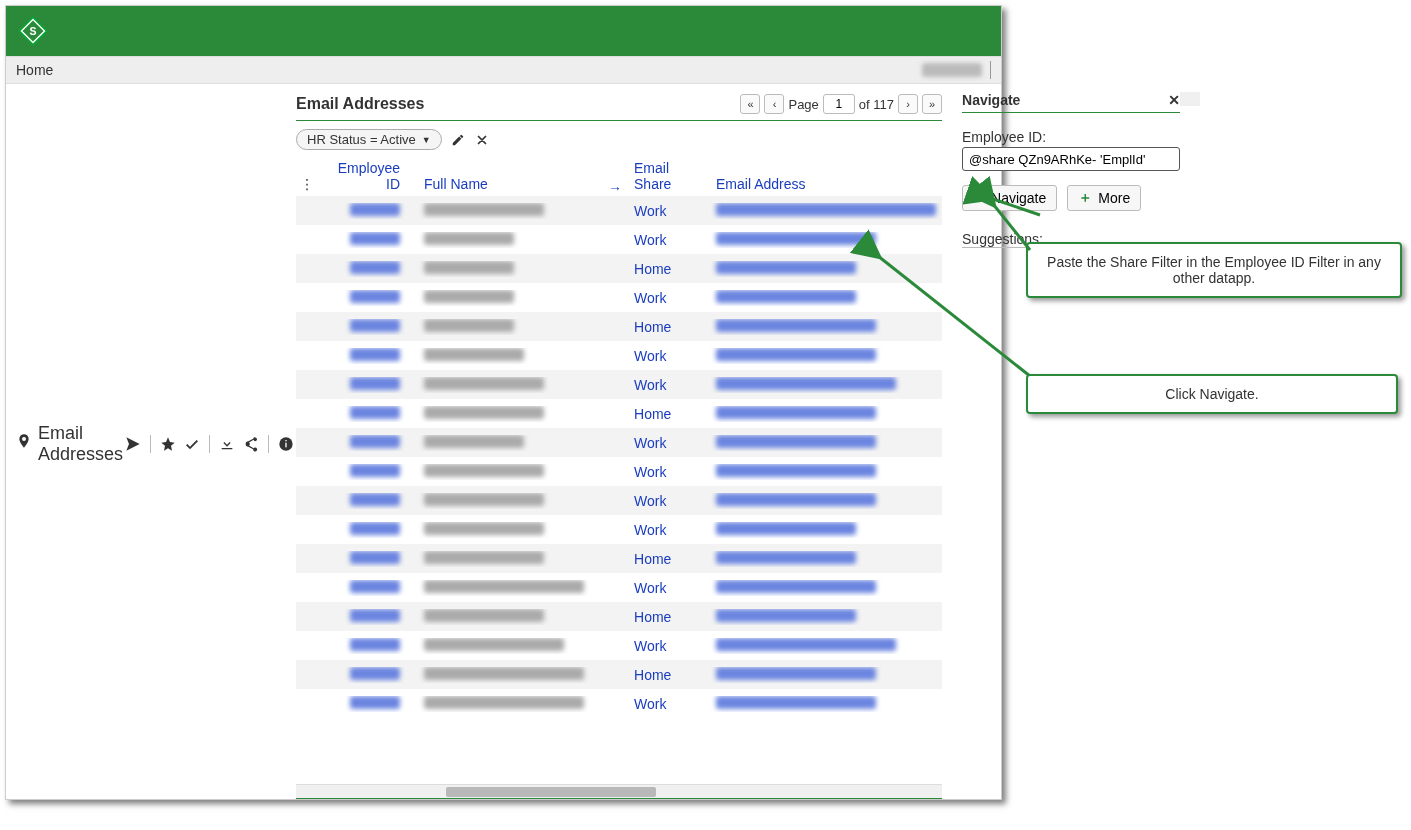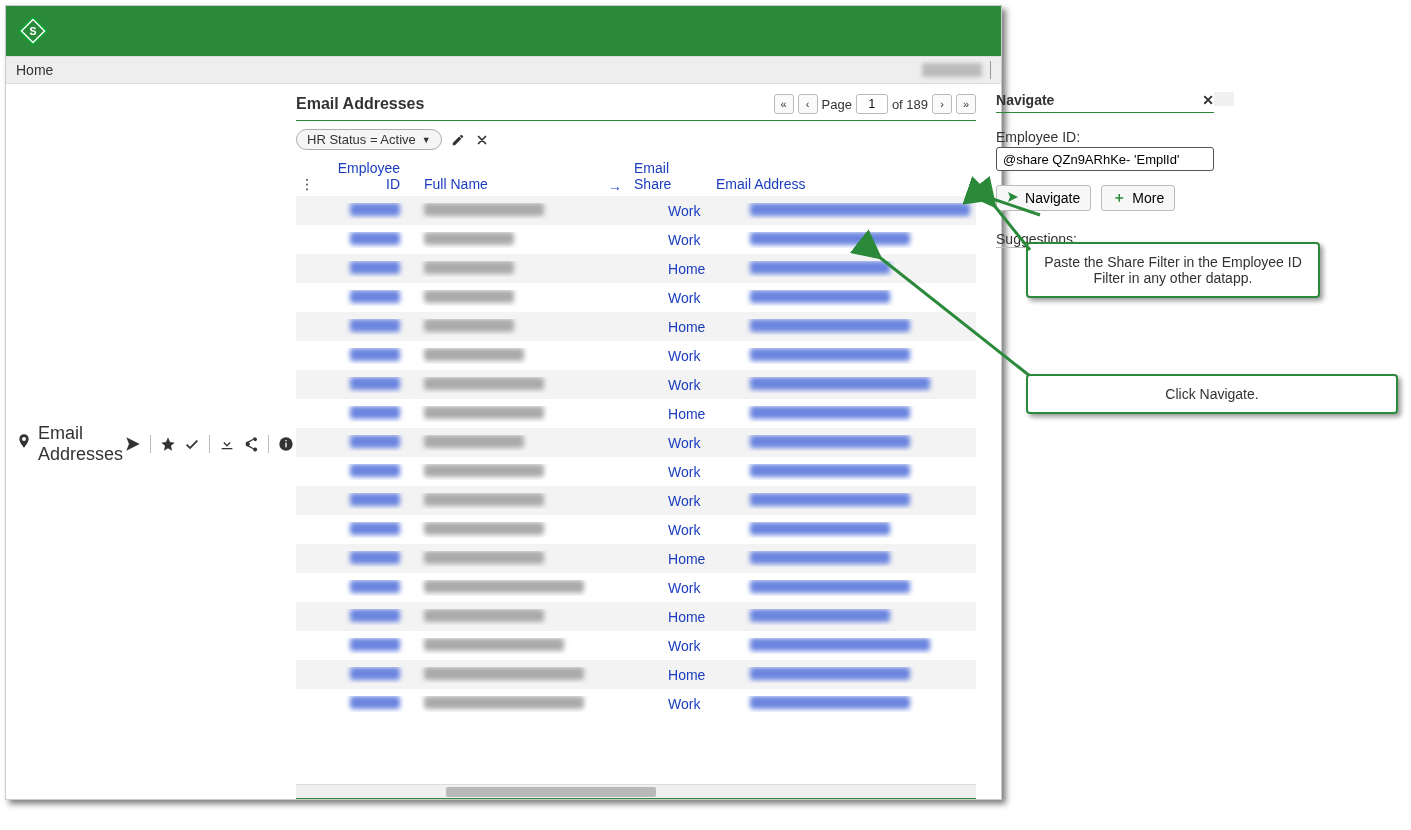--- a/index.html
+++ b/index.html
@@ -41,21 +41,21 @@
   .cw-name .arrow-right{position:absolute;right:6px;top:2px;color:#1a3dbf;}
   .cw-type{width:82px;}
   .cw-email{flex:1;}
   .tbody{flex:1;overflow-y:auto;position:relative;}
   .trow{display:flex;align-items:center;height:29px;font-size:14px;}
   .trow:nth-child(odd){background:#f3f3f3;}
   .trow .cmenu{width:22px;}
   .cell{padding:0 6px;overflow:hidden;white-space:nowrap;}
   .cell-id{width:100px;text-align:right;padding-right:18px;}
   .cell-name{width:210px;}
-  .cell-type{width:82px;color:#1a3dbf;margin-left:34px;}
+  .cell-type{width:82px;color:#1a3dbf;}
   .cell-email{flex:1;}
   .blur-blue{display:inline-block;height:13px;background:#6b85e0;border-radius:3px;filter:blur(2.5px);}
   .blur-grey{display:inline-block;height:13px;background:#aaa;border-radius:3px;filter:blur(2.5px);}
   
   .w50{width:50px;} .w90{width:90px;} .w100{width:100px;} .w120{width:120px;} .w140{width:140px;} .w160{width:160px;} .w180{width:180px;} .w220{width:220px;}
   .hscroll{height:14px;background:#f0f0f0;border-top:1px solid #ddd;display:flex;align-items:center;}
   .hscroll .thumb{height:10px;background:#b9b9b9;border-radius:2px;width:210px;margin-left:150px;}
   .bottom-scroll{height:14px;background:#f0f0f0;display:flex;align-items:center;margin-top:2px;}
   .bottom-scroll .thumb{height:10px;background:#b9b9b9;border-radius:2px;flex:1;margin:0 10px;}
   .nav-head{display:flex;align-items:center;justify-content:space-between;font-weight:700;padding:2px 0;}
@@ -143,21 +143,21 @@
     <div class="body-cols">
 
       <div class="left-col">
         <div class="list-head">
           <span class="list-title">Email Addresses</span>
           <div class="pager">
             <span class="pbtn">«</span>
             <span class="pbtn">‹</span>
             <span>Page</span>
             <input class="pinput" value="1" style="">
-            <span>of 189</span>
+            <span>of 117</span>
             <span class="pbtn">›</span>
             <span class="pbtn">»</span>
           </div>
         </div>
         <div class="green-rule"></div>
 
         <div class="filter-row">
           <span class="filter-chip">
             <span>HR Status = Active</span>
             <span class="chip-caret">▼</span>
@@ -353,21 +353,21 @@
 </div>
 
 <svg class="arrow-svg" style="left:985px;top:190px;width:60px;height:30px;">
   <defs>
       <marker id="ah1" markerWidth="10" markerHeight="10" refX="2" refY="5" orient="auto">
         <path d="M10 0 L0 5 L10 10 z" fill="#2a8a3a"></path>
       </marker>
     </defs>
   <line x1="55" y1="25" x2="5" y2="8" stroke="#2a8a3a" stroke-width="3" marker-end="url(#ah1)"></line>
 </svg>
-<div class="callout" style="left:1026px;top:242px;width:294px;">
+<div class="callout" style="left:1026px;top:242px;width:376px;">
   <span>Paste the Share Filter in the Employee ID Filter in any other datapp.</span>
 </div>
 <svg class="arrow-svg" style="left:985px;top:200px;width:50px;height:55px;">
   <line x1="45" y1="50" x2="8" y2="4" stroke="#2a8a3a" stroke-width="3" marker-end="url(#ah1)"></line>
 </svg>
 
 <svg class="arrow-svg" style="left:870px;top:250px;width:170px;height:140px;">
   <line x1="165" y1="130" x2="8" y2="6" stroke="#2a8a3a" stroke-width="3" marker-end="url(#ah1)"></line>
 </svg>
 <div class="callout" style="left:1026px;top:374px;width:372px;">

